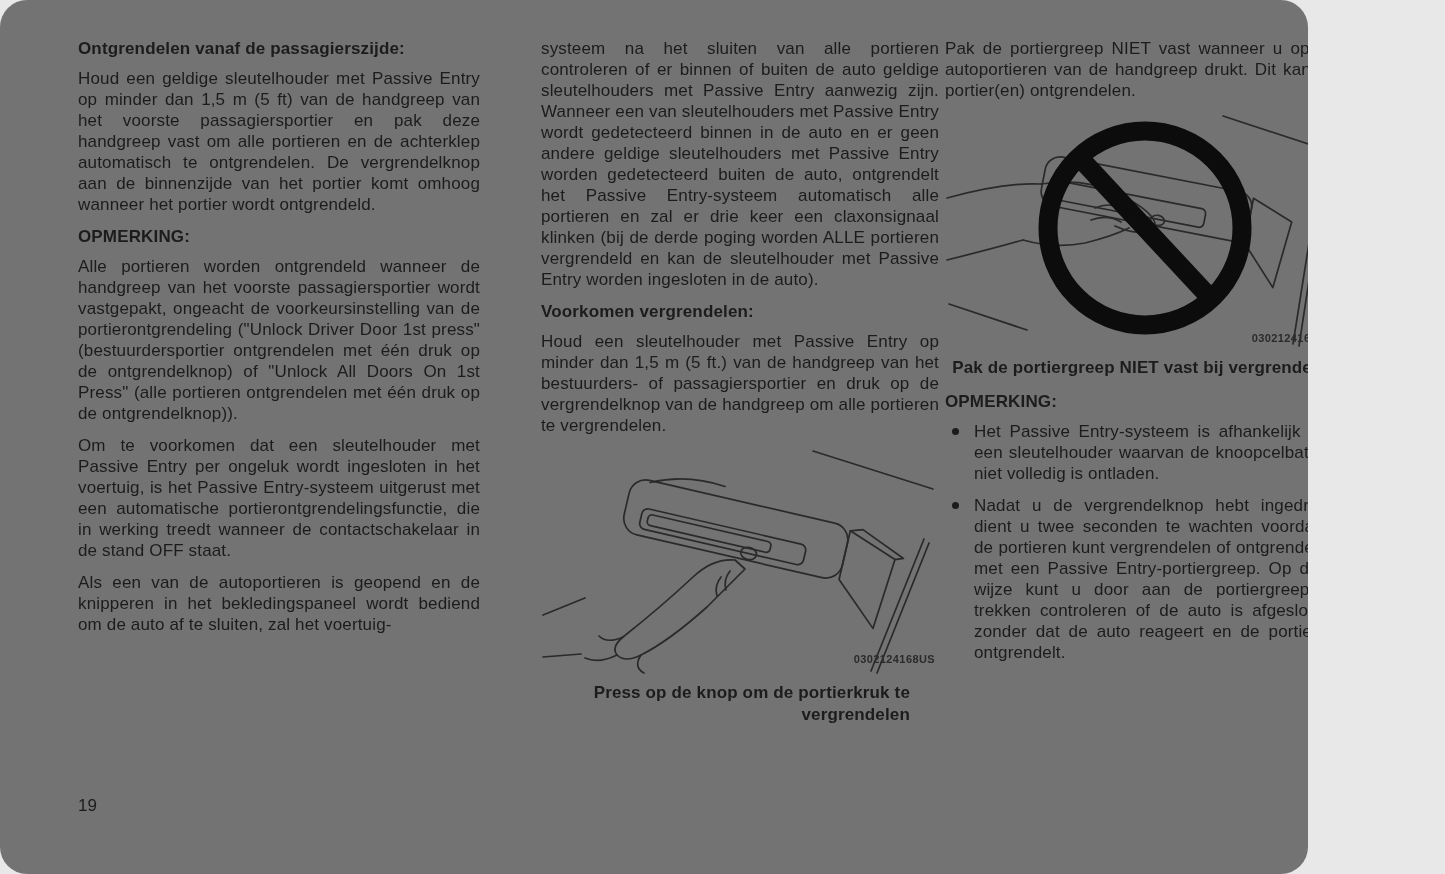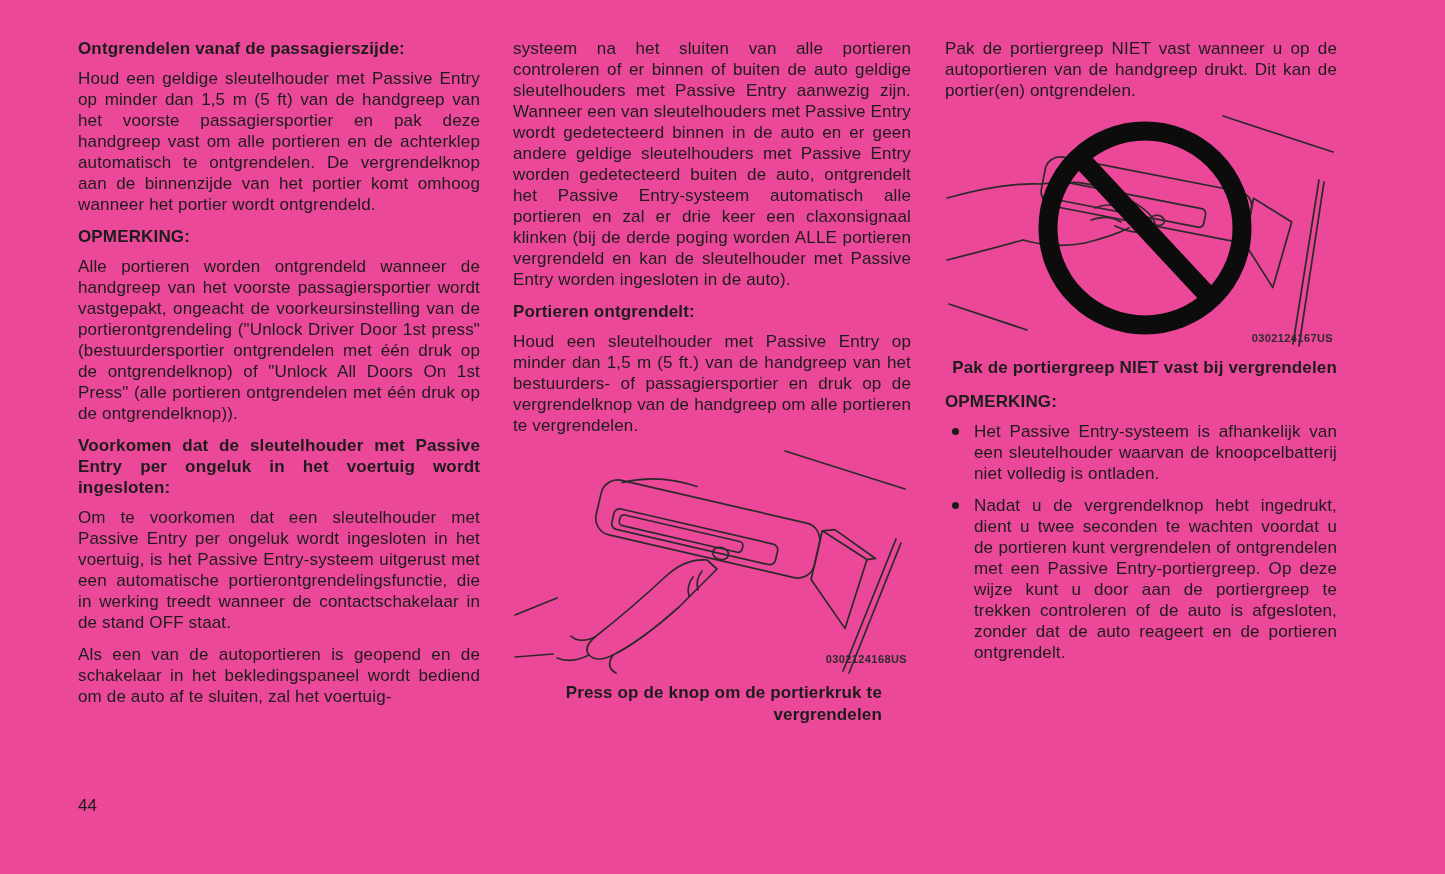--- a/index.html
+++ b/index.html
@@ -1,31 +1,32 @@
 <!DOCTYPE html>
 <html lang="nl"><head>
 <meta charset="utf-8">
 <style>
   html, body { margin: 0; padding: 0; }
   body { background: #e8e8e8; }
   .page {
     position: relative;
-    width: 1445px;
+    width: 1308px;
     height: 874px;
-    background: #ec4899;
+    background: #737373;
     overflow: hidden;
     font-family: "Liberation Sans", sans-serif;
     color: #1c1c1c;
     font-size: 17px;
     line-height: 21px;
     letter-spacing: 0.15px;
+    border-radius: 27px;
   }
   .col { position: absolute; top: 38px; text-align: justify; }
   .col1 { left: 78px;  width: 402px; }
-  .col2 { left: 513px; width: 398px; }
+  .col2 { left: 541px; width: 398px; }
   .col3 { left: 945px; width: 392px; }
   .col p { margin: 0 0 11px 0; }
   .hd {
     font-weight: bold;
     margin: 4px 0 9px 0;
     text-align: left;
   }
   .hd.just { text-align: justify; }
   .hd.first { margin-top: 0; }
   .fig { position: relative; margin-top: 8px; }
@@ -54,28 +55,27 @@
 </head>
 <body>
 
 <div class="page">
 
   <div class="col col1">
     <div class="hd first">Ontgrendelen vanaf de passagierszijde:</div>
     <p>Houd een geldige sleutelhouder met Passive Entry op minder dan 1,5 m (5 ft) van de handgreep van het voorste passagiersportier en pak deze handgreep vast om alle portieren en de achterklep automatisch te ontgrendelen. De vergrendelknop aan de binnenzijde van het portier komt omhoog wanneer het portier wordt ontgrendeld.</p>
     <div class="hd">OPMERKING:</div>
     <p>Alle portieren worden ontgrendeld wanneer de handgreep van het voorste passagiersportier wordt vastgepakt, ongeacht de voorkeursinstelling van de portierontgrendeling ("Unlock Driver Door 1st press" (bestuurdersportier ontgrendelen met één druk op de ontgrendelknop) of "Unlock All Doors On 1st Press" (alle portieren ontgrendelen met één druk op de ontgrendelknop)).</p>
-    <div class="hd just">Voorkomen dat de sleutelhouder met Passive Entry per ongeluk in het voertuig wordt ingesloten:</div>
     <p>Om te voorkomen dat een sleutelhouder met Passive Entry per ongeluk wordt ingesloten in het voertuig, is het Passive Entry-systeem uitgerust met een automatische portierontgrendelingsfunctie, die in werking treedt wanneer de contactschakelaar in de stand OFF staat.</p>
-    <p>Als een van de autoportieren is geopend en de schakelaar in het bekledingspaneel wordt bediend om de auto af te sluiten, zal het voertuig-</p>
+    <p>Als een van de autoportieren is geopend en de knipperen in het bekledingspaneel wordt bediend om de auto af te sluiten, zal het voertuig-</p>
   </div>
 
   <div class="col col2">
     <p>systeem na het sluiten van alle portieren controleren of er binnen of buiten de auto geldige sleutelhouders met Passive Entry aanwezig zijn. Wanneer een van sleutelhouders met Passive Entry wordt gedetecteerd binnen in de auto en er geen andere geldige sleutelhouders met Passive Entry worden gedetecteerd buiten de auto, ontgrendelt het Passive Entry-systeem automatisch alle portieren en zal er drie keer een claxonsignaal klinken (bij de derde poging worden ALLE portieren vergrendeld en kan de sleutelhouder met Passive Entry worden ingesloten in de auto).</p>
-    <div class="hd">Portieren ontgrendelt:</div>
+    <div class="hd">Voorkomen vergrendelen:</div>
     <p>Houd een sleutelhouder met Passive Entry op minder dan 1,5 m (5 ft.) van de handgreep van het bestuurders- of passagiersportier en druk op de vergrendelknop van de handgreep om alle portieren te vergrendelen.</p>
 
     <div class="fig">
       <svg viewBox="0 0 398 228" width="398" height="228">
 
         <path class="ln" d="M272 4 L392 42"></path>
 
         <path class="ln" d="M383 92 L330 224 M388 96 L336 226"></path>
 
         <g transform="rotate(13 210 105)">
@@ -139,14 +139,14 @@
     <div class="bullet">
       <span class="dot"></span>
       <p>Het Passive Entry-systeem is afhankelijk van een sleutelhouder waarvan de knoopcelbatterij niet volledig is ontladen.</p>
     </div>
     <div class="bullet">
       <span class="dot"></span>
       <p>Nadat u de vergrendelknop hebt ingedrukt, dient u twee seconden te wachten voordat u de portieren kunt vergrendelen of ontgrendelen met een Passive Entry-portiergreep. Op deze wijze kunt u door aan de portiergreep te trekken controleren of de auto is afgesloten, zonder dat de auto reageert en de portieren ontgrendelt.</p>
     </div>
   </div>
 
-  <div class="pagenum">44</div>
+  <div class="pagenum">19</div>
 </div>
 
 </body></html>

